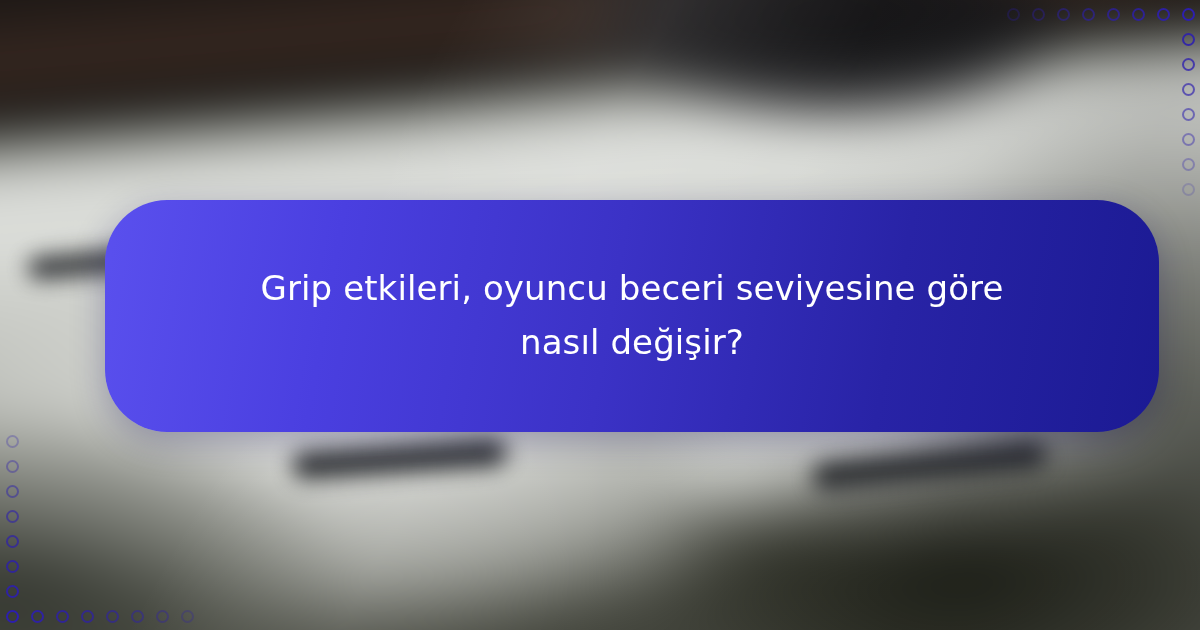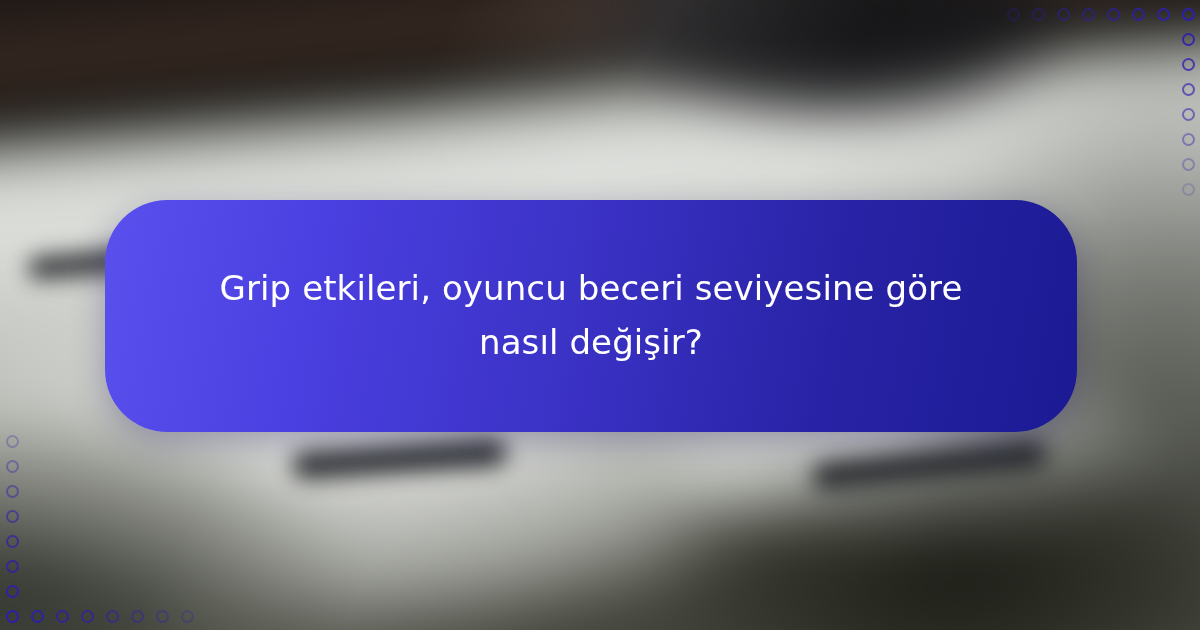--- a/index.html
+++ b/index.html
@@ -90,21 +90,21 @@
     border-radius: 50%;
     border: 2px solid #2d1fae;
     box-sizing: border-box;
   }
 
   
   .card {
     position: absolute;
     left: 105px;
     top: 200px;
-    width: 972px;
+    width: 1054px;
     height: 232px;
     border-radius: 62px;
     background: linear-gradient(100deg, #5a50ee 0%, #4a3fe0 22%, #3b32c6 48%, #2823a6 74%, #1b1a93 100%);
     box-shadow: 0 10px 34px rgba(20,18,90,0.30);
     display: flex;
     align-items: center;
     justify-content: center;
     padding: 8px 64px;
   }
 

